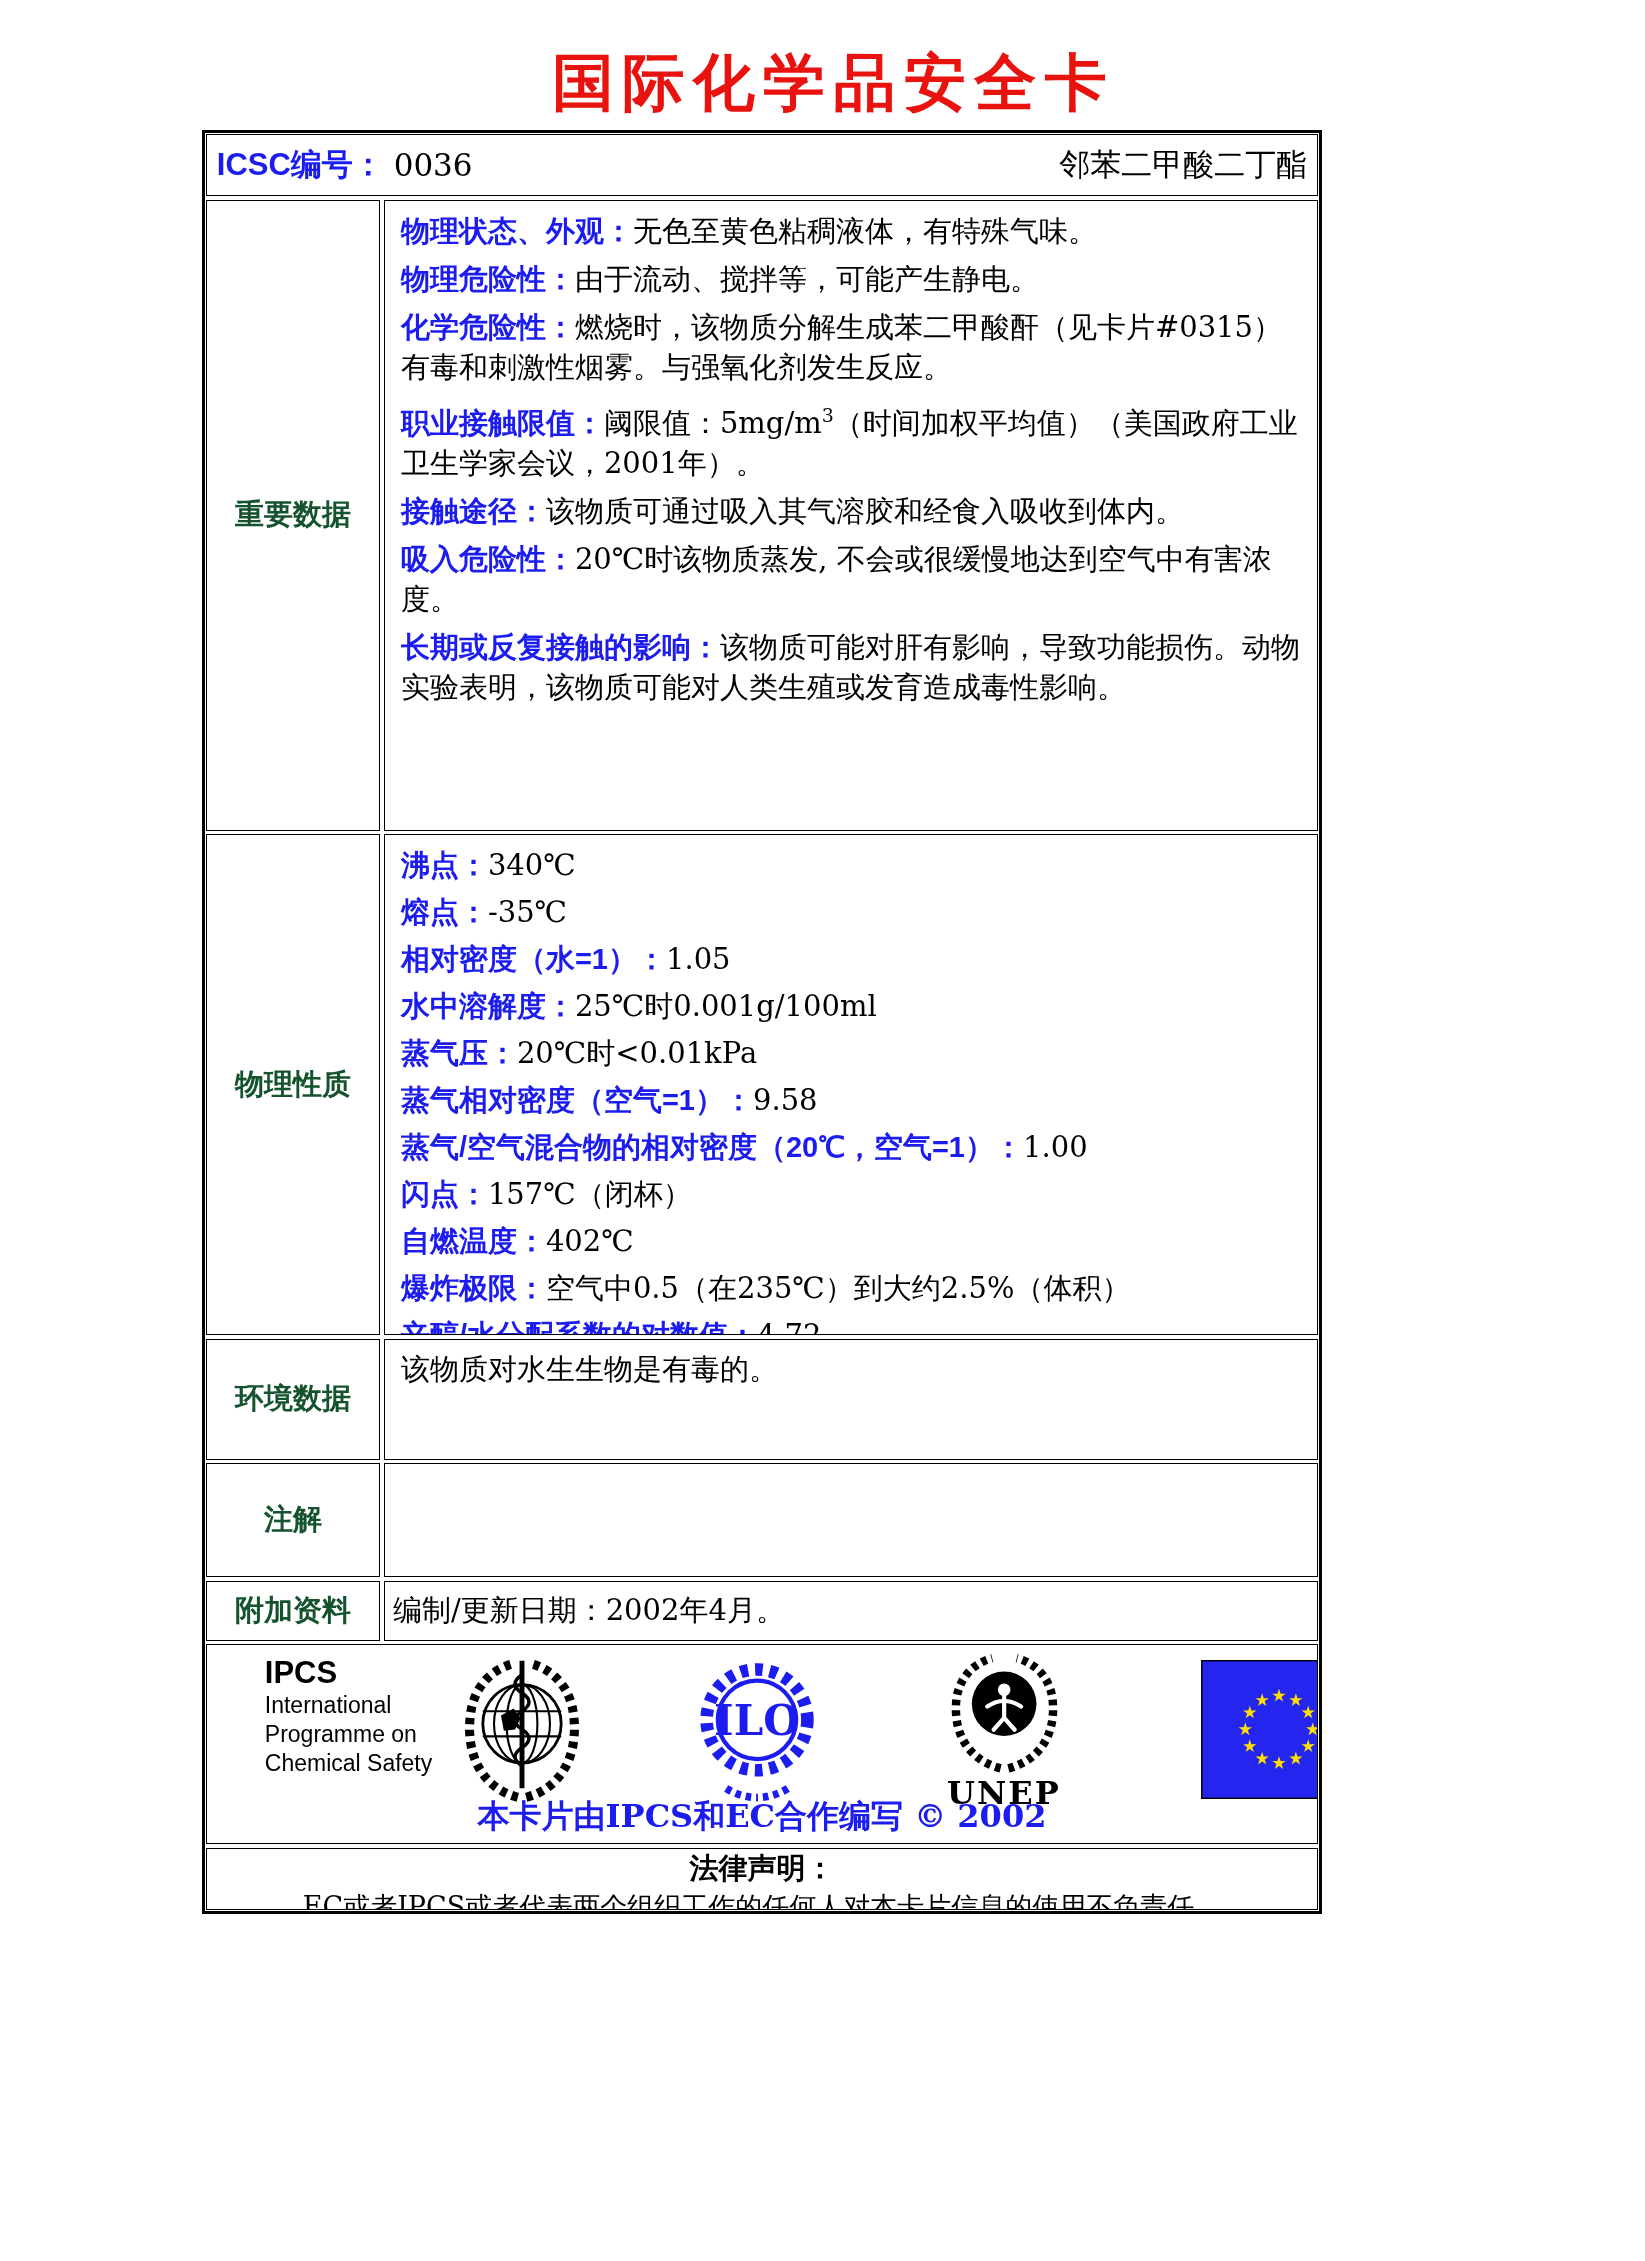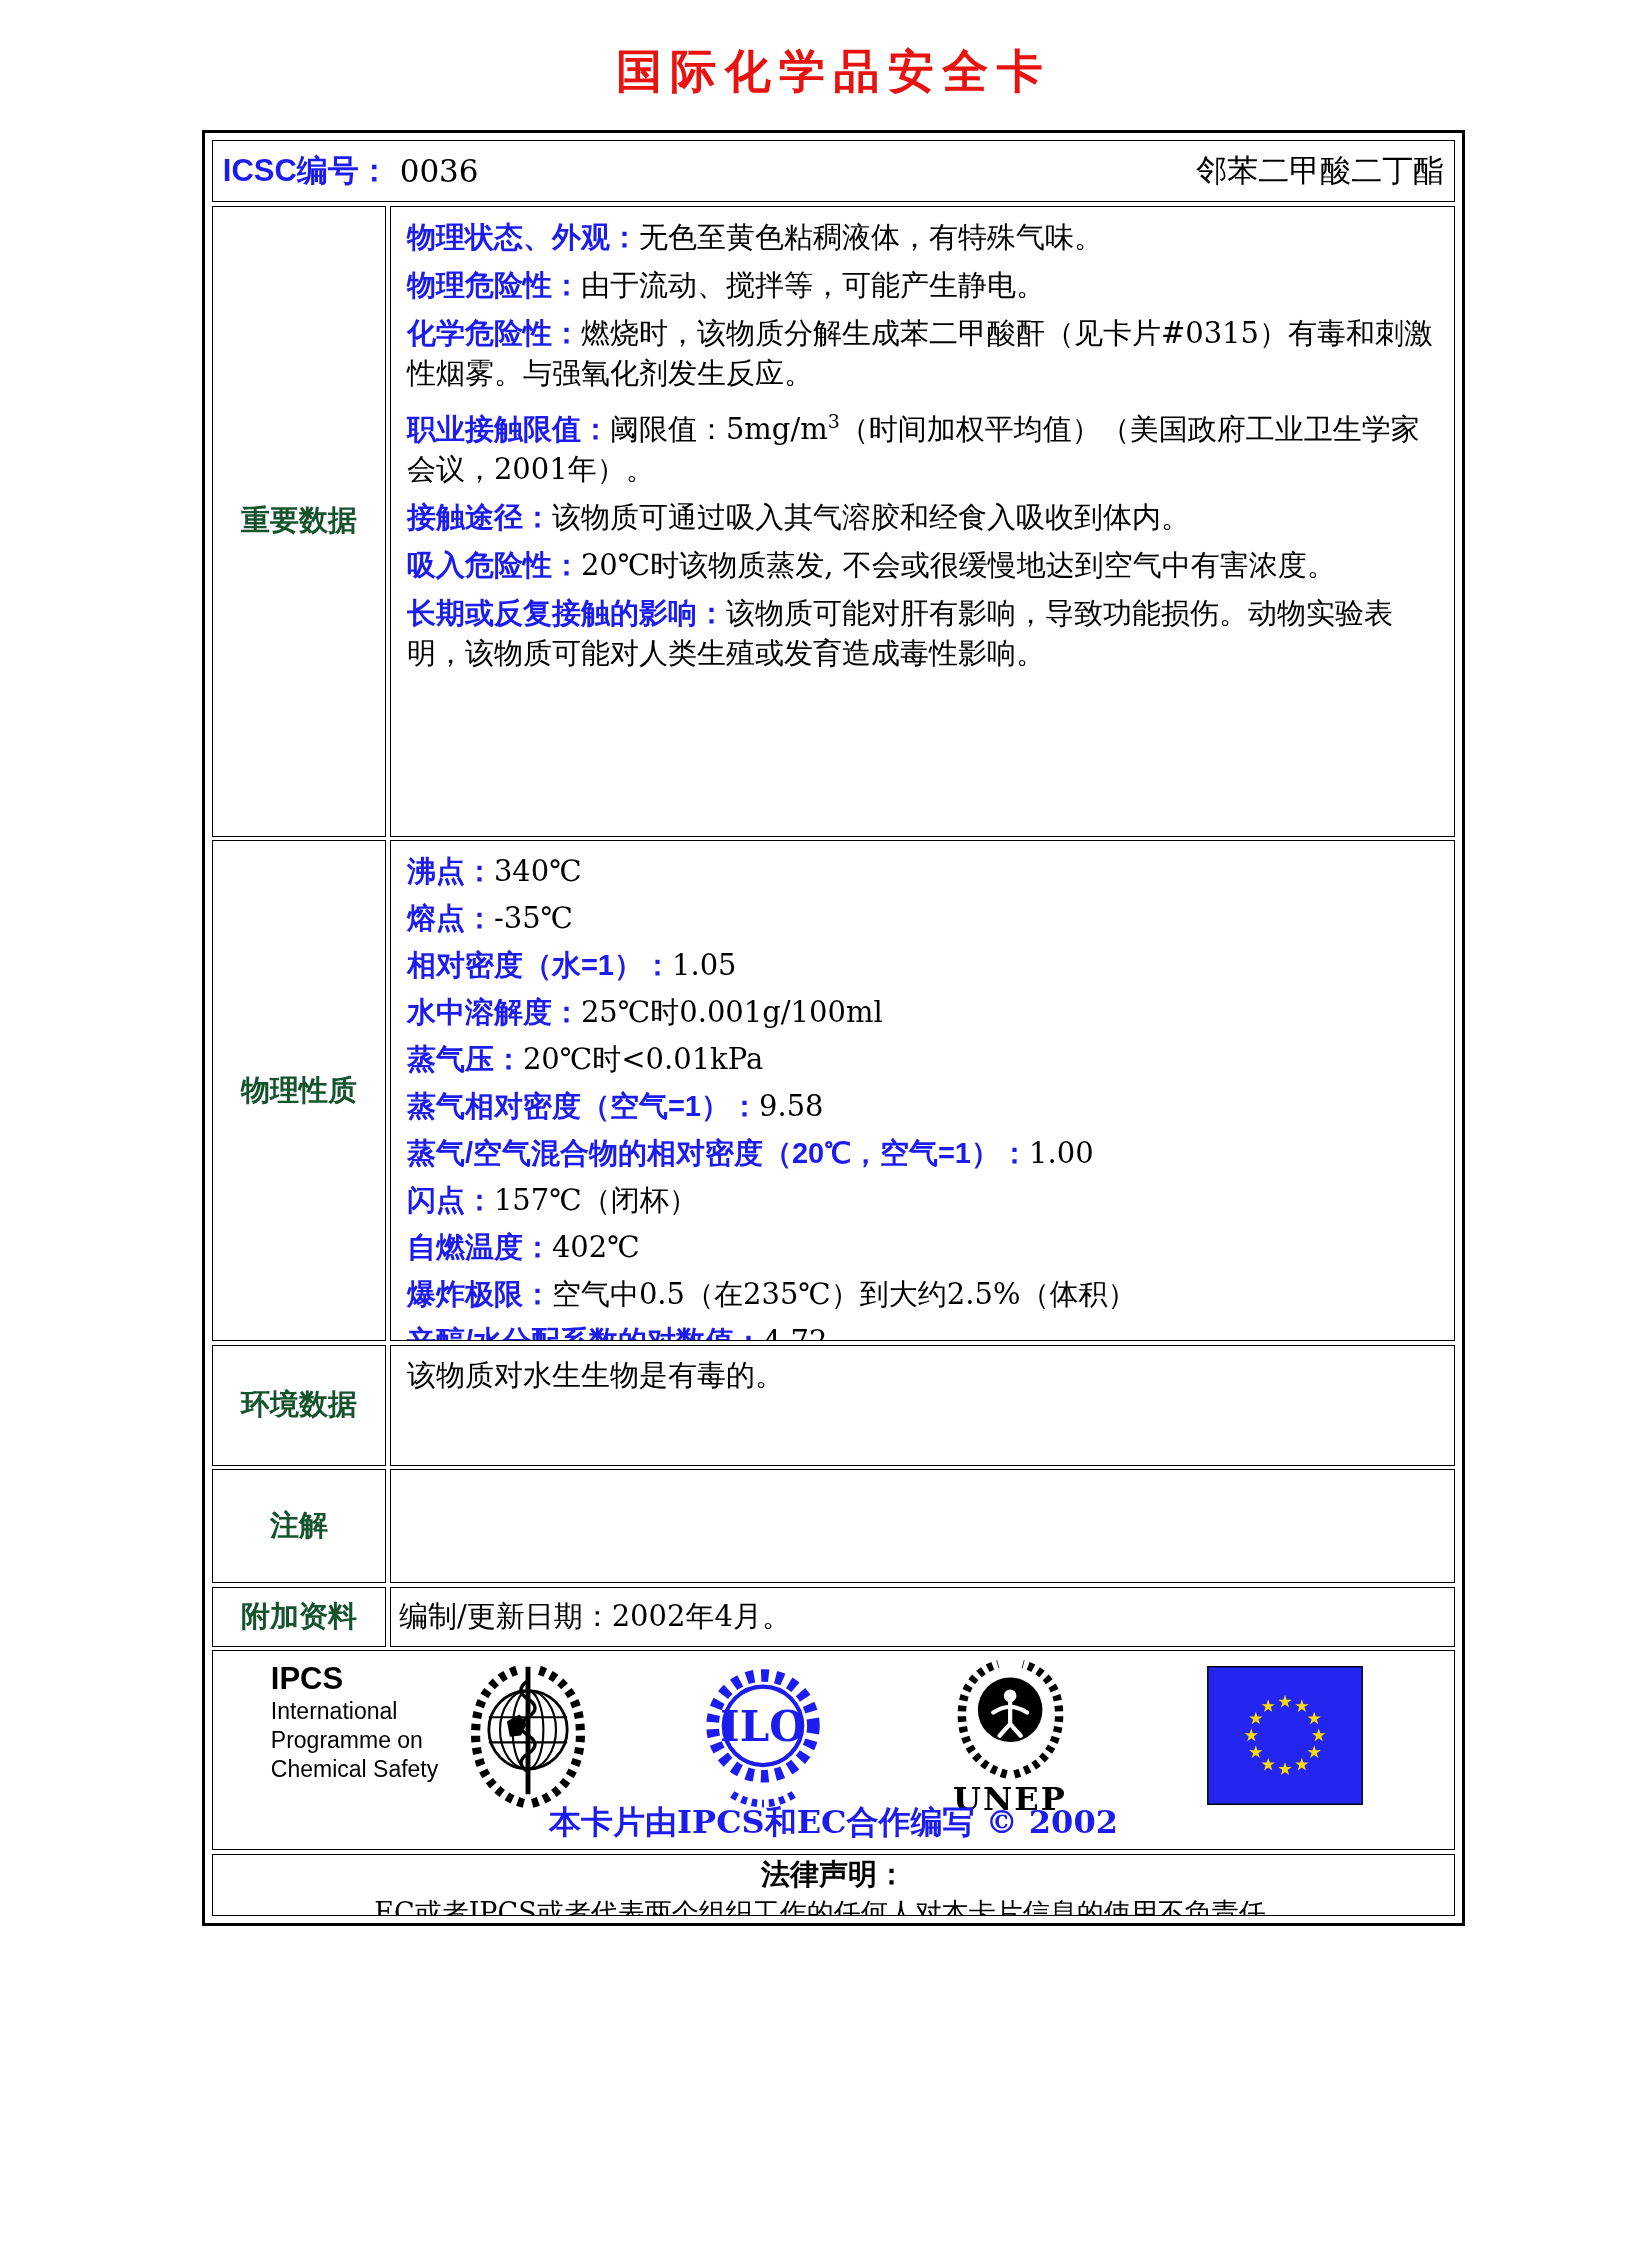--- a/index.html
+++ b/index.html
@@ -2,26 +2,26 @@
 <html style="font-size:11.2px"><head>
 <meta charset="utf-8">
 <style>
   html,body { margin:0; padding:0; }
   body {
     width:1645px; height:2261px; background:#ffffff; position:relative;
     font-family:"DejaVu Serif", serif; color:#000;
   }
   .page-title {
     position:absolute; left:202px; top:41px; width:1263px; margin:0;
-    text-align:center; font-size:46px; font-weight:bold; letter-spacing:8.4px;
+    text-align:center; font-size:62px; font-weight:bold; letter-spacing:8.4px;
     color:#e8120e; font-family:Liberation Mono, monospace;
   }
   .card {
-    position:absolute; left:202px; top:130px; width:1263px; box-sizing:border-box;
-    border:3.5px solid #000; padding:7px; background:#fff;
+    position:absolute; left:202px; top:130px; width:1120px; box-sizing:border-box;
+    border:3.5px solid #000; padding:1px; background:#fff;
     display:grid; grid-template-columns:174px 1fr;
     grid-template-rows:62px 631px 501px 121px 114px 60px 200px 62px; gap:3.5px;
   }
   .cell { border:1.4px solid #000; box-sizing:border-box; background:#fff; overflow:hidden; }
   .full { grid-column:1 / 3; }
   .label-cell {
     display:flex; align-items:center; justify-content:center; text-align:center;
     font-family:"Liberation Sans", sans-serif; font-weight:bold; font-size:29px; color:#14532d;
   }
   .content { padding:2.8px 8.4px; font-size:29px; line-height:40px; }

